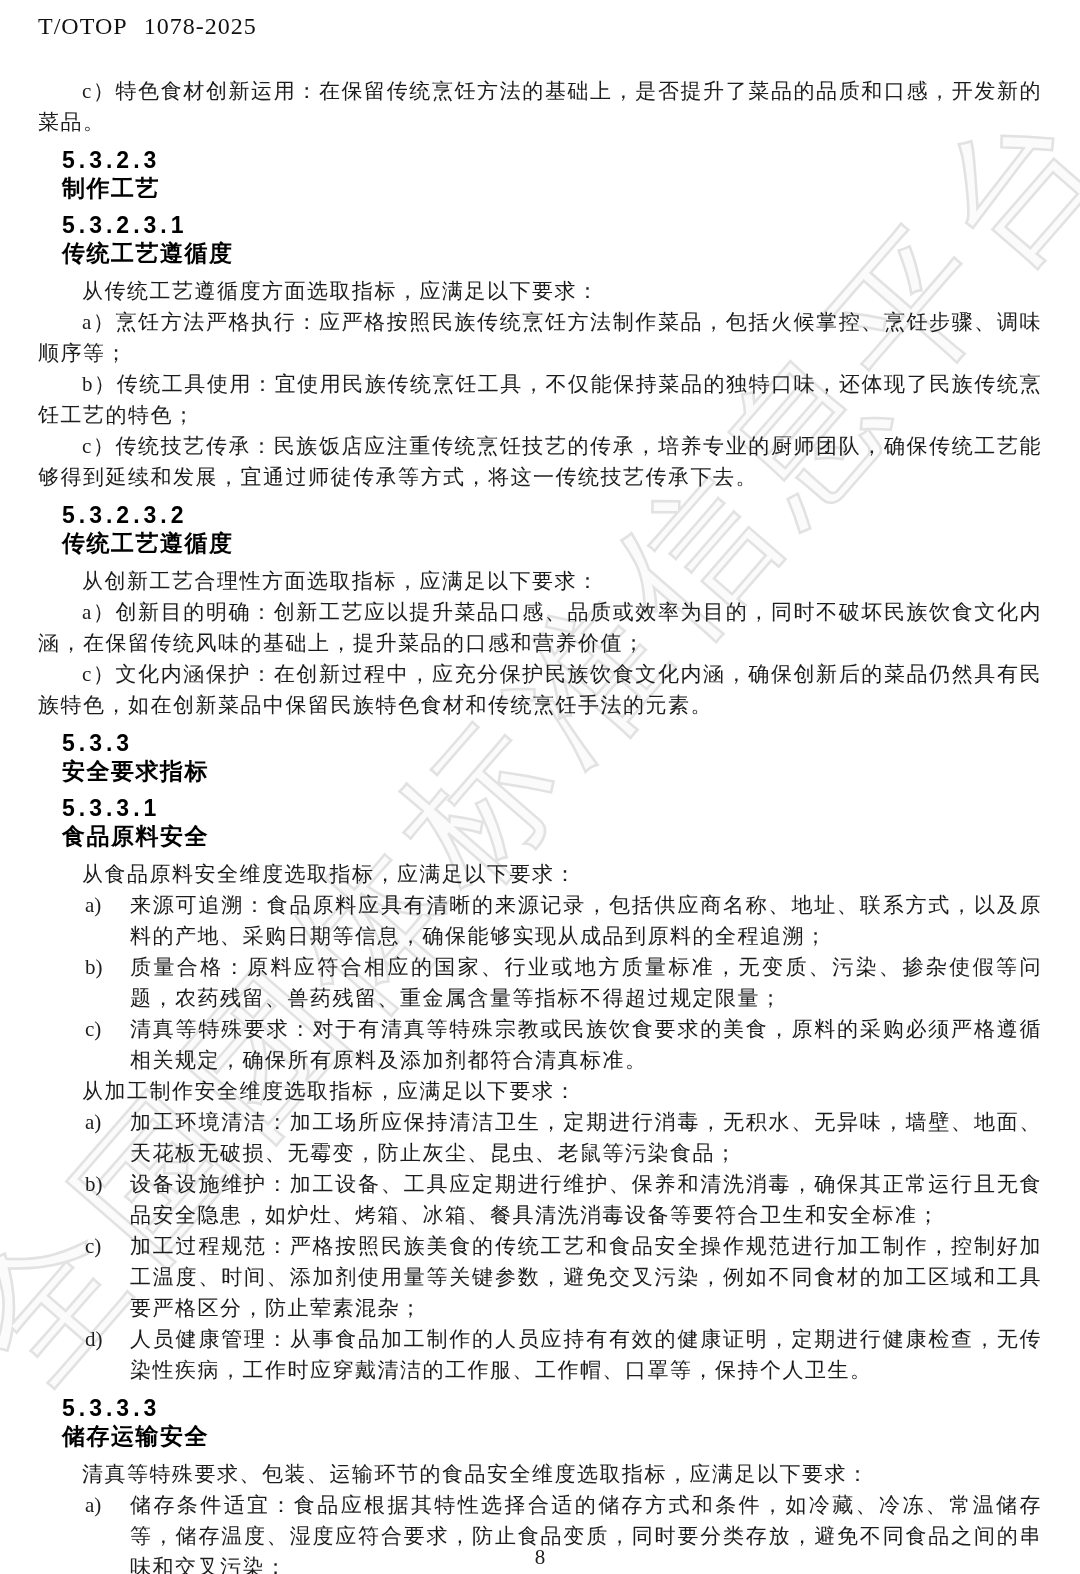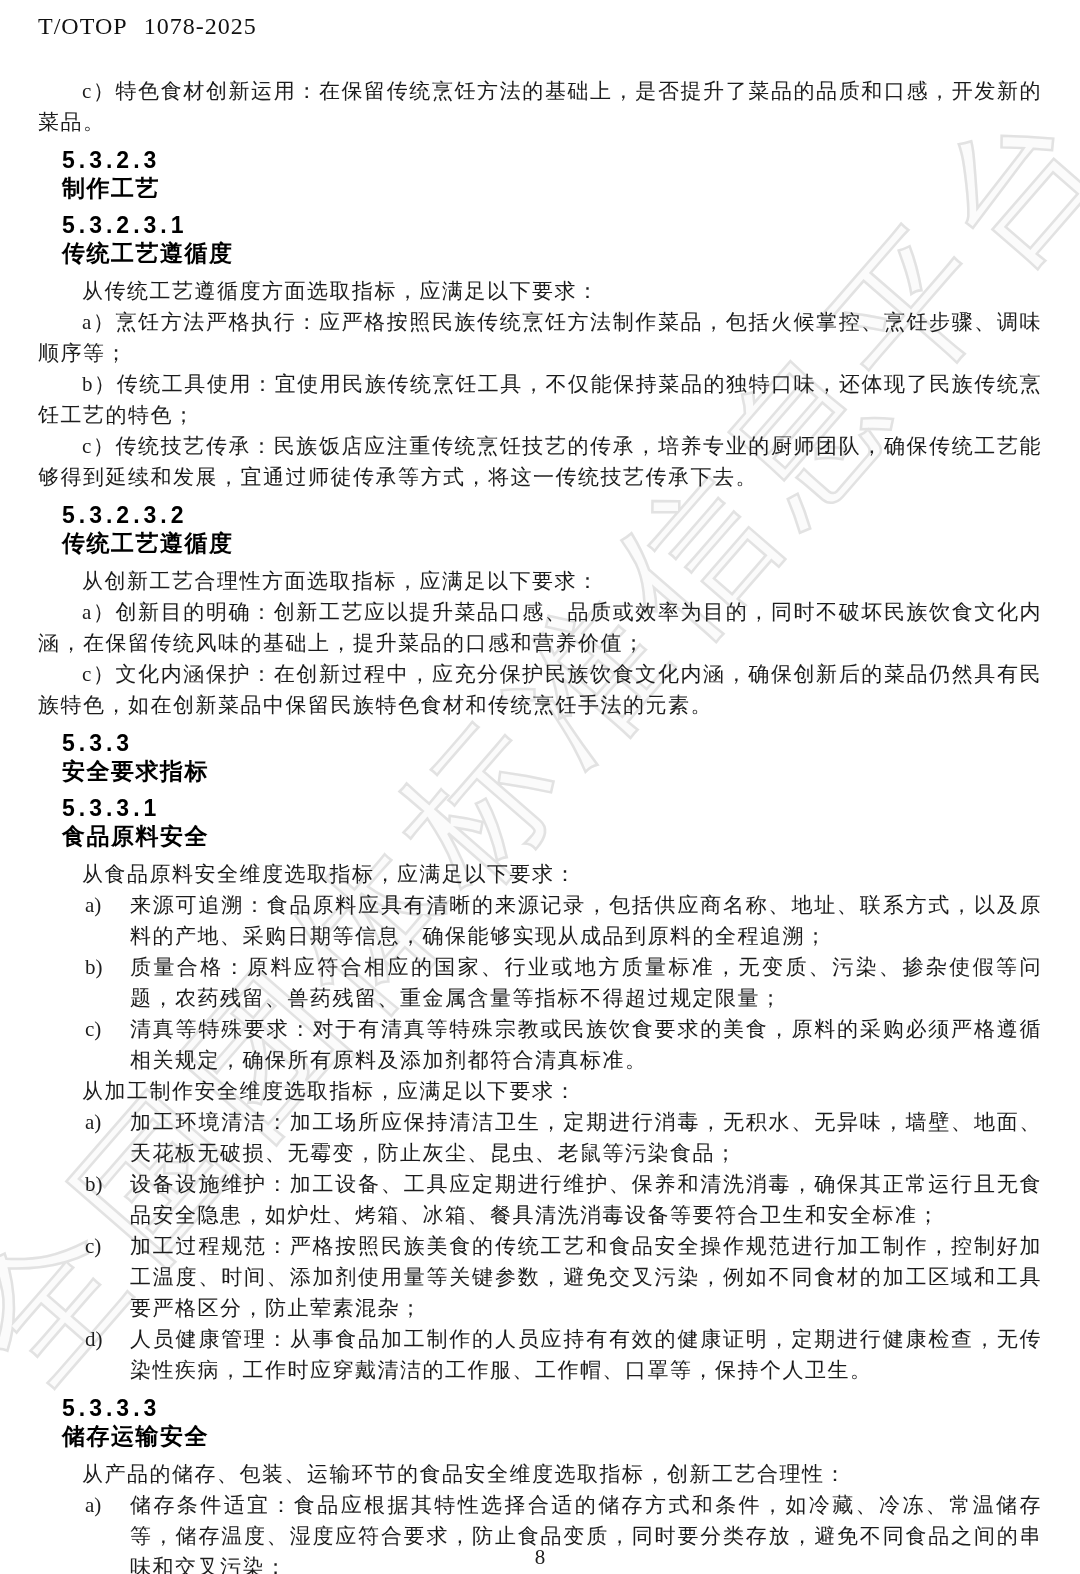--- a/index.html
+++ b/index.html
@@ -104,21 +104,21 @@
     </p>
     <p class="hang">
       <span class="marker">d)</span>
       <span>人员健康管理：从事食品加工制作的人员应持有有效的健康证明，定期进行健康检查，无传染性疾病，工作时应穿戴清洁的工作服、工作帽、口罩等，保持个人卫生。</span>
     </p>
 
     <h3 class="sec">
       <span class="sec-num">5.3.3.3</span>
       <span class="sec-title">储存运输安全</span>
     </h3>
-    <p class="body">从产品的储存、包装、运输环节的食品安全维度选取指标，创新工艺合理性：</p>
+    <p class="body">清真等特殊要求、包装、运输环节的食品安全维度选取指标，应满足以下要求：</p>
     <p class="hang">
       <span class="marker">a)</span>
       <span>储存条件适宜：食品应根据其特性选择合适的储存方式和条件，如冷藏、冷冻、常温储存等，储存温度、湿度应符合要求，防止食品变质，同时要分类存放，避免不同食品之间的串味和交叉污染；</span>
     </p>
   </div>
 
   <div class="page-number">8</div>
 </div>
 
 </body></html>

